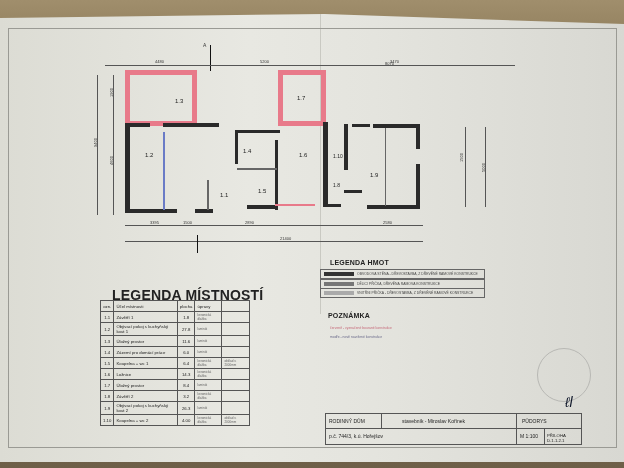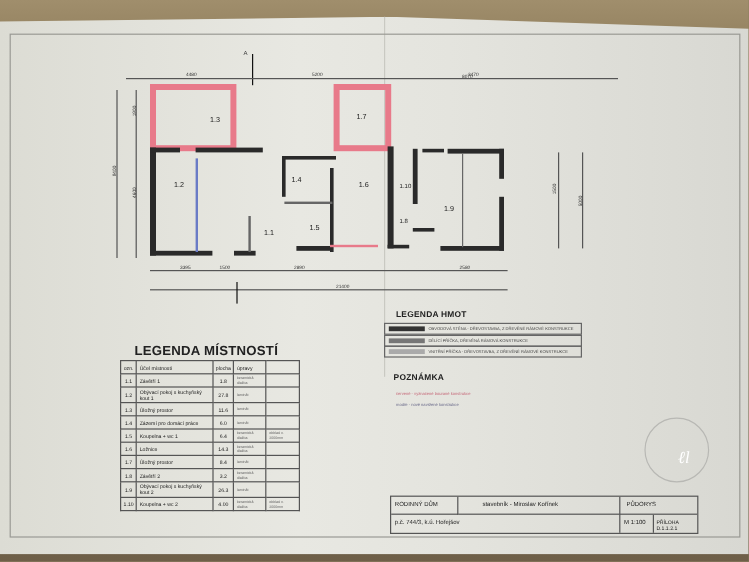--- a/index.html
+++ b/index.html
@@ -9,33 +9,33 @@
   .fold{position:absolute;left:320px;top:14px;width:1px;height:300px;background:#c9c9c2;}
   .border{position:absolute;left:8px;top:28px;width:607px;height:418px;border:1px solid #9a9a94;}
   .plan{position:absolute;left:95px;top:40px;width:430px;height:210px;}
   .wall{position:absolute;background:#2a2a2a;}
   .rwall{position:absolute;border:5px solid #e87a8a;background:transparent;}
   .thin{position:absolute;background:#666;}
   .dim{position:absolute;height:1px;background:#555;}
   .vdim{position:absolute;width:1px;background:#555;}
   .dimtxt{position:absolute;font-size:4px;color:#333;}
   .room{position:absolute;font-size:6px;color:#222;}
-  .legend-title{position:absolute;font-size:11px;font-weight:bold;color:#222;letter-spacing:0.2px;}
+  .legend-title{position:absolute;font-size:14px;font-weight:bold;color:#222;letter-spacing:0.2px;}
   table.rooms{position:absolute;left:100px;top:300px;width:150px;border-collapse:collapse;font-size:4.3px;color:#222;}
   table.rooms td{border:0.6px solid #555;padding:1px 2px;height:8px;vertical-align:middle;}
   table.rooms td.c{text-align:center;}
   table.rooms td.s{font-size:3px;color:#666;}
   .hmot{position:absolute;left:320px;top:270px;width:165px;}
   .hrow{display:flex;border:0.6px solid #666;height:8px;margin-top:-0.6px;font-size:3.4px;color:#444;align-items:center;}
   .hsw{width:30px;height:4px;margin:0 3px;}
   .note{position:absolute;font-size:3.4px;color:#666;}
   .tblock{position:absolute;left:325px;top:413px;width:255px;height:30px;border:0.8px solid #555;font-size:5px;color:#222;}
   .tb-cell{position:absolute;}
   .stamp{position:absolute;left:537px;top:348px;width:52px;height:52px;border:1px solid #b8b8b4;border-radius:50%;}
-  .sig{position:absolute;left:565px;top:375px;font-size:14px;color:#ffffff;font-family:Liberation Serif, serif;font-style:italic;}
+  .sig{position:absolute;left:565px;top:394px;font-size:14px;color:#0f172a;font-family:Liberation Sans, sans-serif;font-style:italic;}
 </style>
 </head>
 <body>
 
 <div class="bgtex"></div>
 <div class="paper"></div>
 <div class="fold"></div>
 <div class="border"></div>
 
 <div class="plan">

